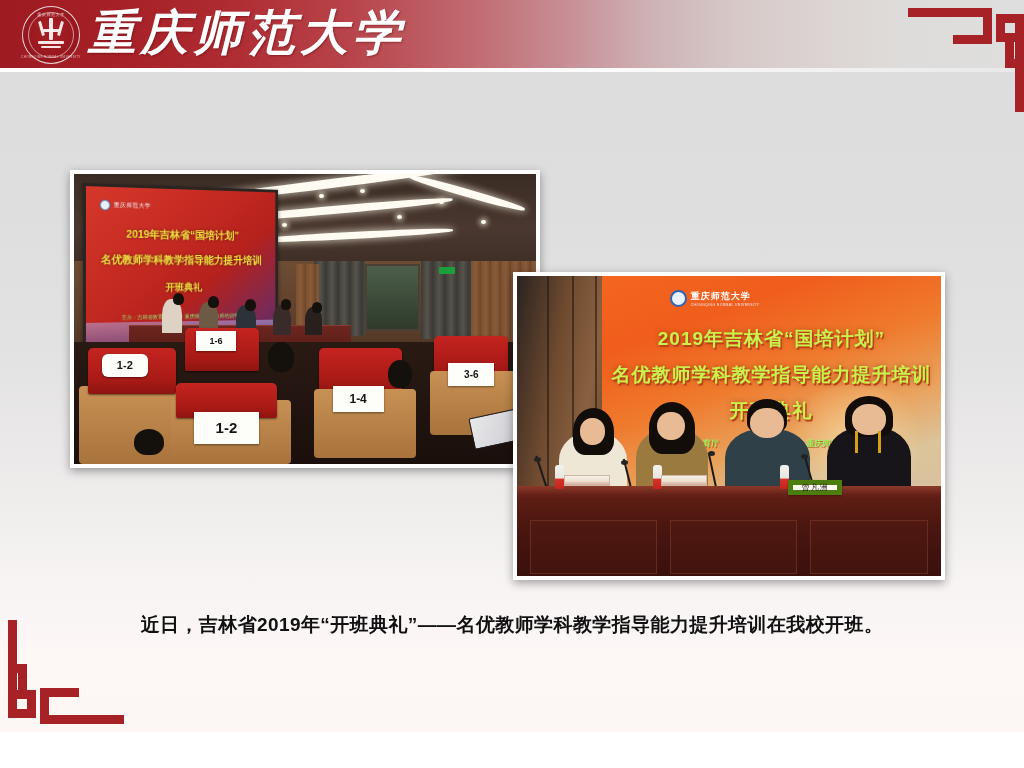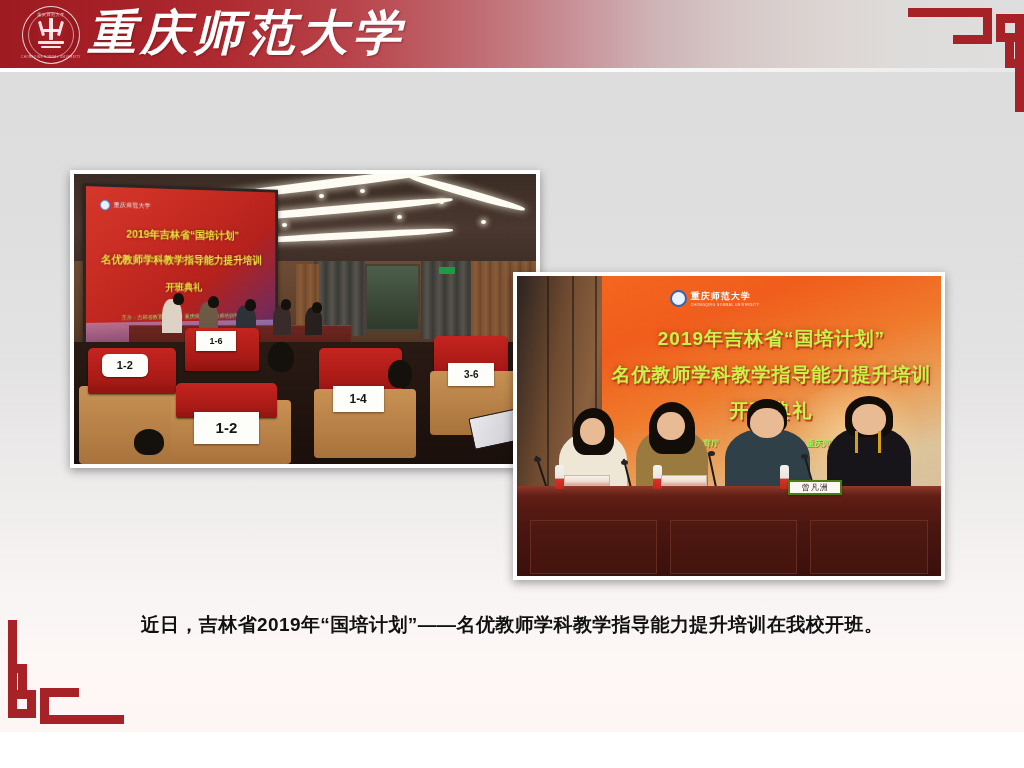--- a/index.html
+++ b/index.html
@@ -303,21 +303,21 @@
     background: #242424;
   }
   .p2-bottle {
     position: absolute; width: 9px; height: 24px;
     background: linear-gradient(to bottom, #f2f2ee 0%, #e8e6e0 55%, #d8322a 58%, #c4241d 100%);
     border-radius: 3px 3px 2px 2px;
   }
   .p2-namecard {
     position: absolute;
     background: #fbf8f2;
-    border: 2px solid #4d7c0f;
+    border: 5px solid #4d7c0f;
     display: flex; align-items: center; justify-content: center;
     color: #2c1b14;
     font-family: "Liberation Serif", serif;
     font-size: 8px; letter-spacing: 1px;
     box-shadow: 0 1px 2px rgba(0,0,0,0.35);
   }
   .p2-doc {
     position: absolute; height: 11px;
     background: linear-gradient(to bottom, #f6efe6 0%, #efe2d2 55%, #d4a89a 100%);
     border: 1px solid #cdb9a6;
@@ -525,15 +525,15 @@
 
       <div class="p2-bottle" style="left:9%;bottom:29%;"></div>
       <div class="p2-bottle" style="left:32%;bottom:29%;"></div>
       <div class="p2-bottle" style="left:62%;bottom:29%;"></div>
       <div class="p2-doc" style="left:11%;bottom:30%;width:46px;"></div>
       <div class="p2-doc" style="left:34%;bottom:30%;width:46px;"></div>
       <div class="p2-namecard" style="left:64%;bottom:27%;width:54px;height:15px;">曾凡洲</div>
     </div>
   </div>
 
-  <div id="caption">近日，吉林省2019年“国培计划”——名优教师学科教学指导能力提升培训在我校开班。</div>
+  <div id="caption">近日，吉林省2019年“开班典礼”——名优教师学科教学指导能力提升培训在我校开班。</div>
 
 </div>
 
 </body></html>

